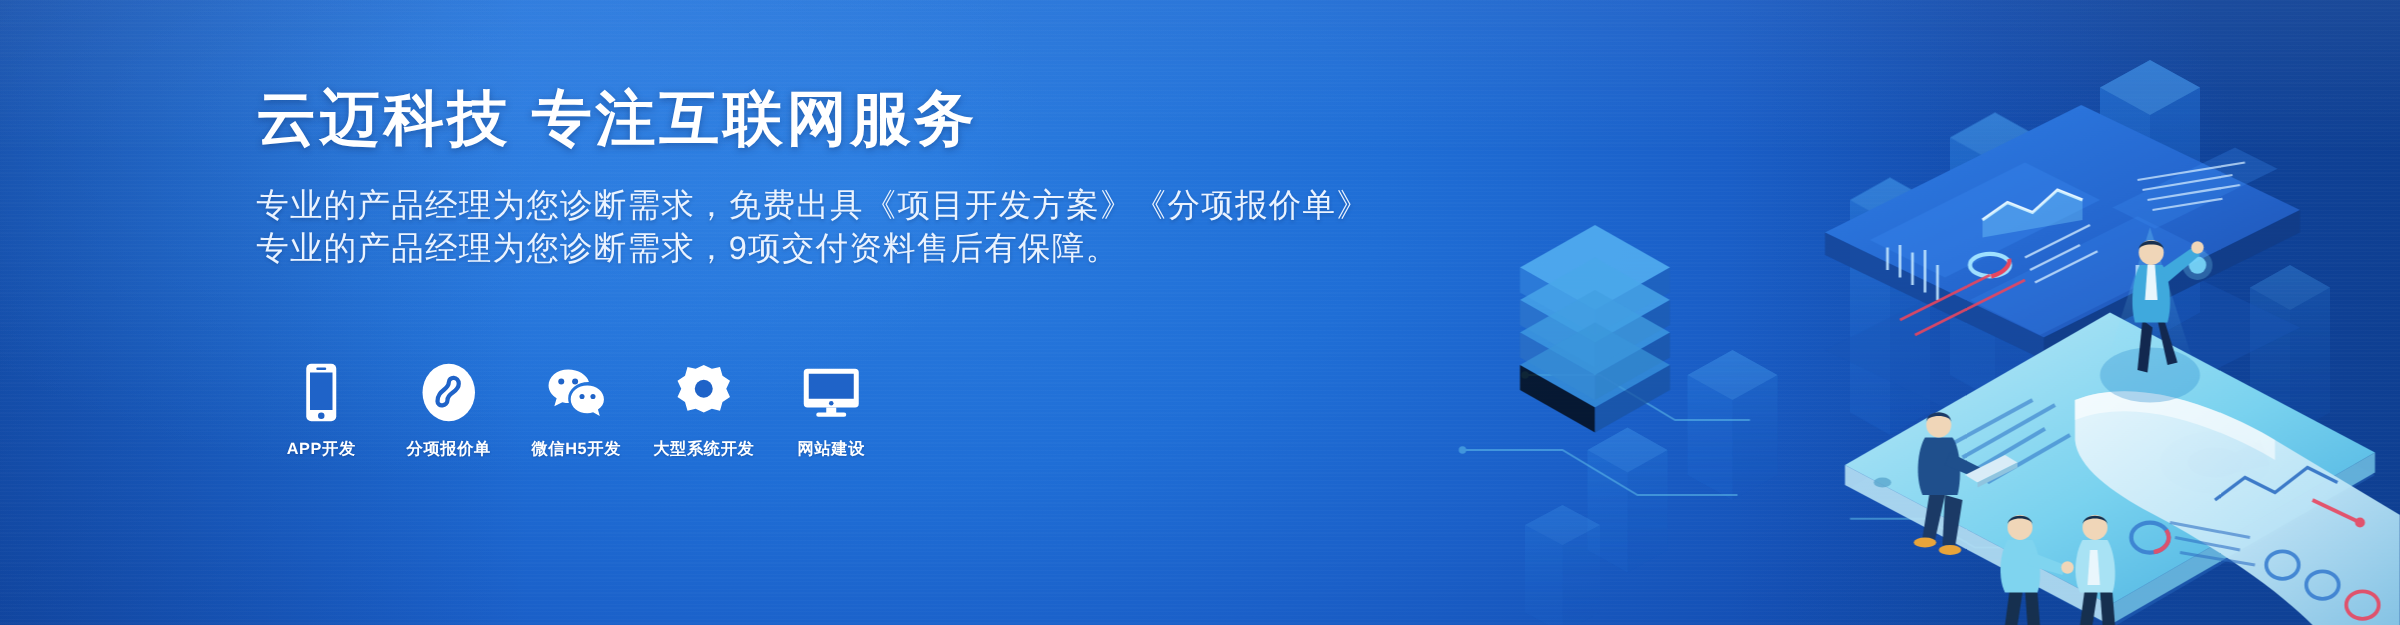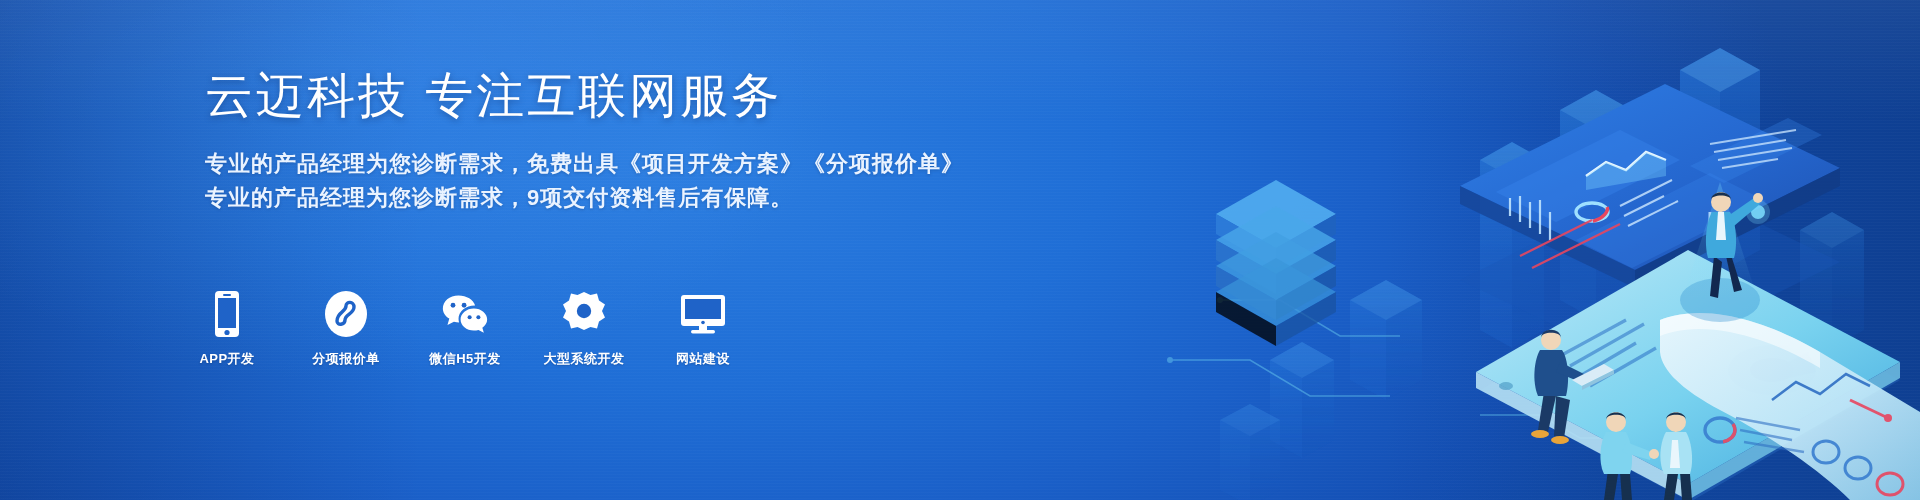--- a/index.html
+++ b/index.html
@@ -32,37 +32,36 @@
     background:repeating-linear-gradient(to bottom, rgba(255,255,255,.035) 0 1px, rgba(0,0,0,0) 1px 3px);
     opacity:.55; pointer-events:none;
   }
 
   
   #copy {
     position:absolute; left:205px; top:68px; width:720px;
     color:#ffffff;
   }
   #title {
-    font-size:48px; font-weight:normal; letter-spacing:3px;
+    font-size:48px; font-weight:bold; letter-spacing:3px;
     line-height:1.15; color:#ffffff;
     text-shadow:0 2px 6px rgba(0,30,80,.35);
     white-space:nowrap;
   }
   #subtitle { margin-top:24px; }
   .sub-line {
-    font-size:22px; line-height:34px; color:#eaf3ff;
+    font-size:26px; line-height:34px; color:#eaf3ff;
     letter-spacing:1px; white-space:nowrap;
     text-shadow:0 1px 3px rgba(0,30,80,.25);
-    font-weight:bold;
   }
 
   
   #services {
-    position:absolute; left:189px; top:290px;
-    display:flex; align-items:flex-start; gap:43px;
+    position:absolute; left:219px; top:290px;
+    display:flex; align-items:flex-start; gap:26px;
   }
   .service {
     width:76px;
     display:flex; flex-direction:column; align-items:center;
     cursor:pointer;
   }
   .svc-icon {
     height:48px; width:48px;
     display:flex; align-items:center; justify-content:center;
   }

